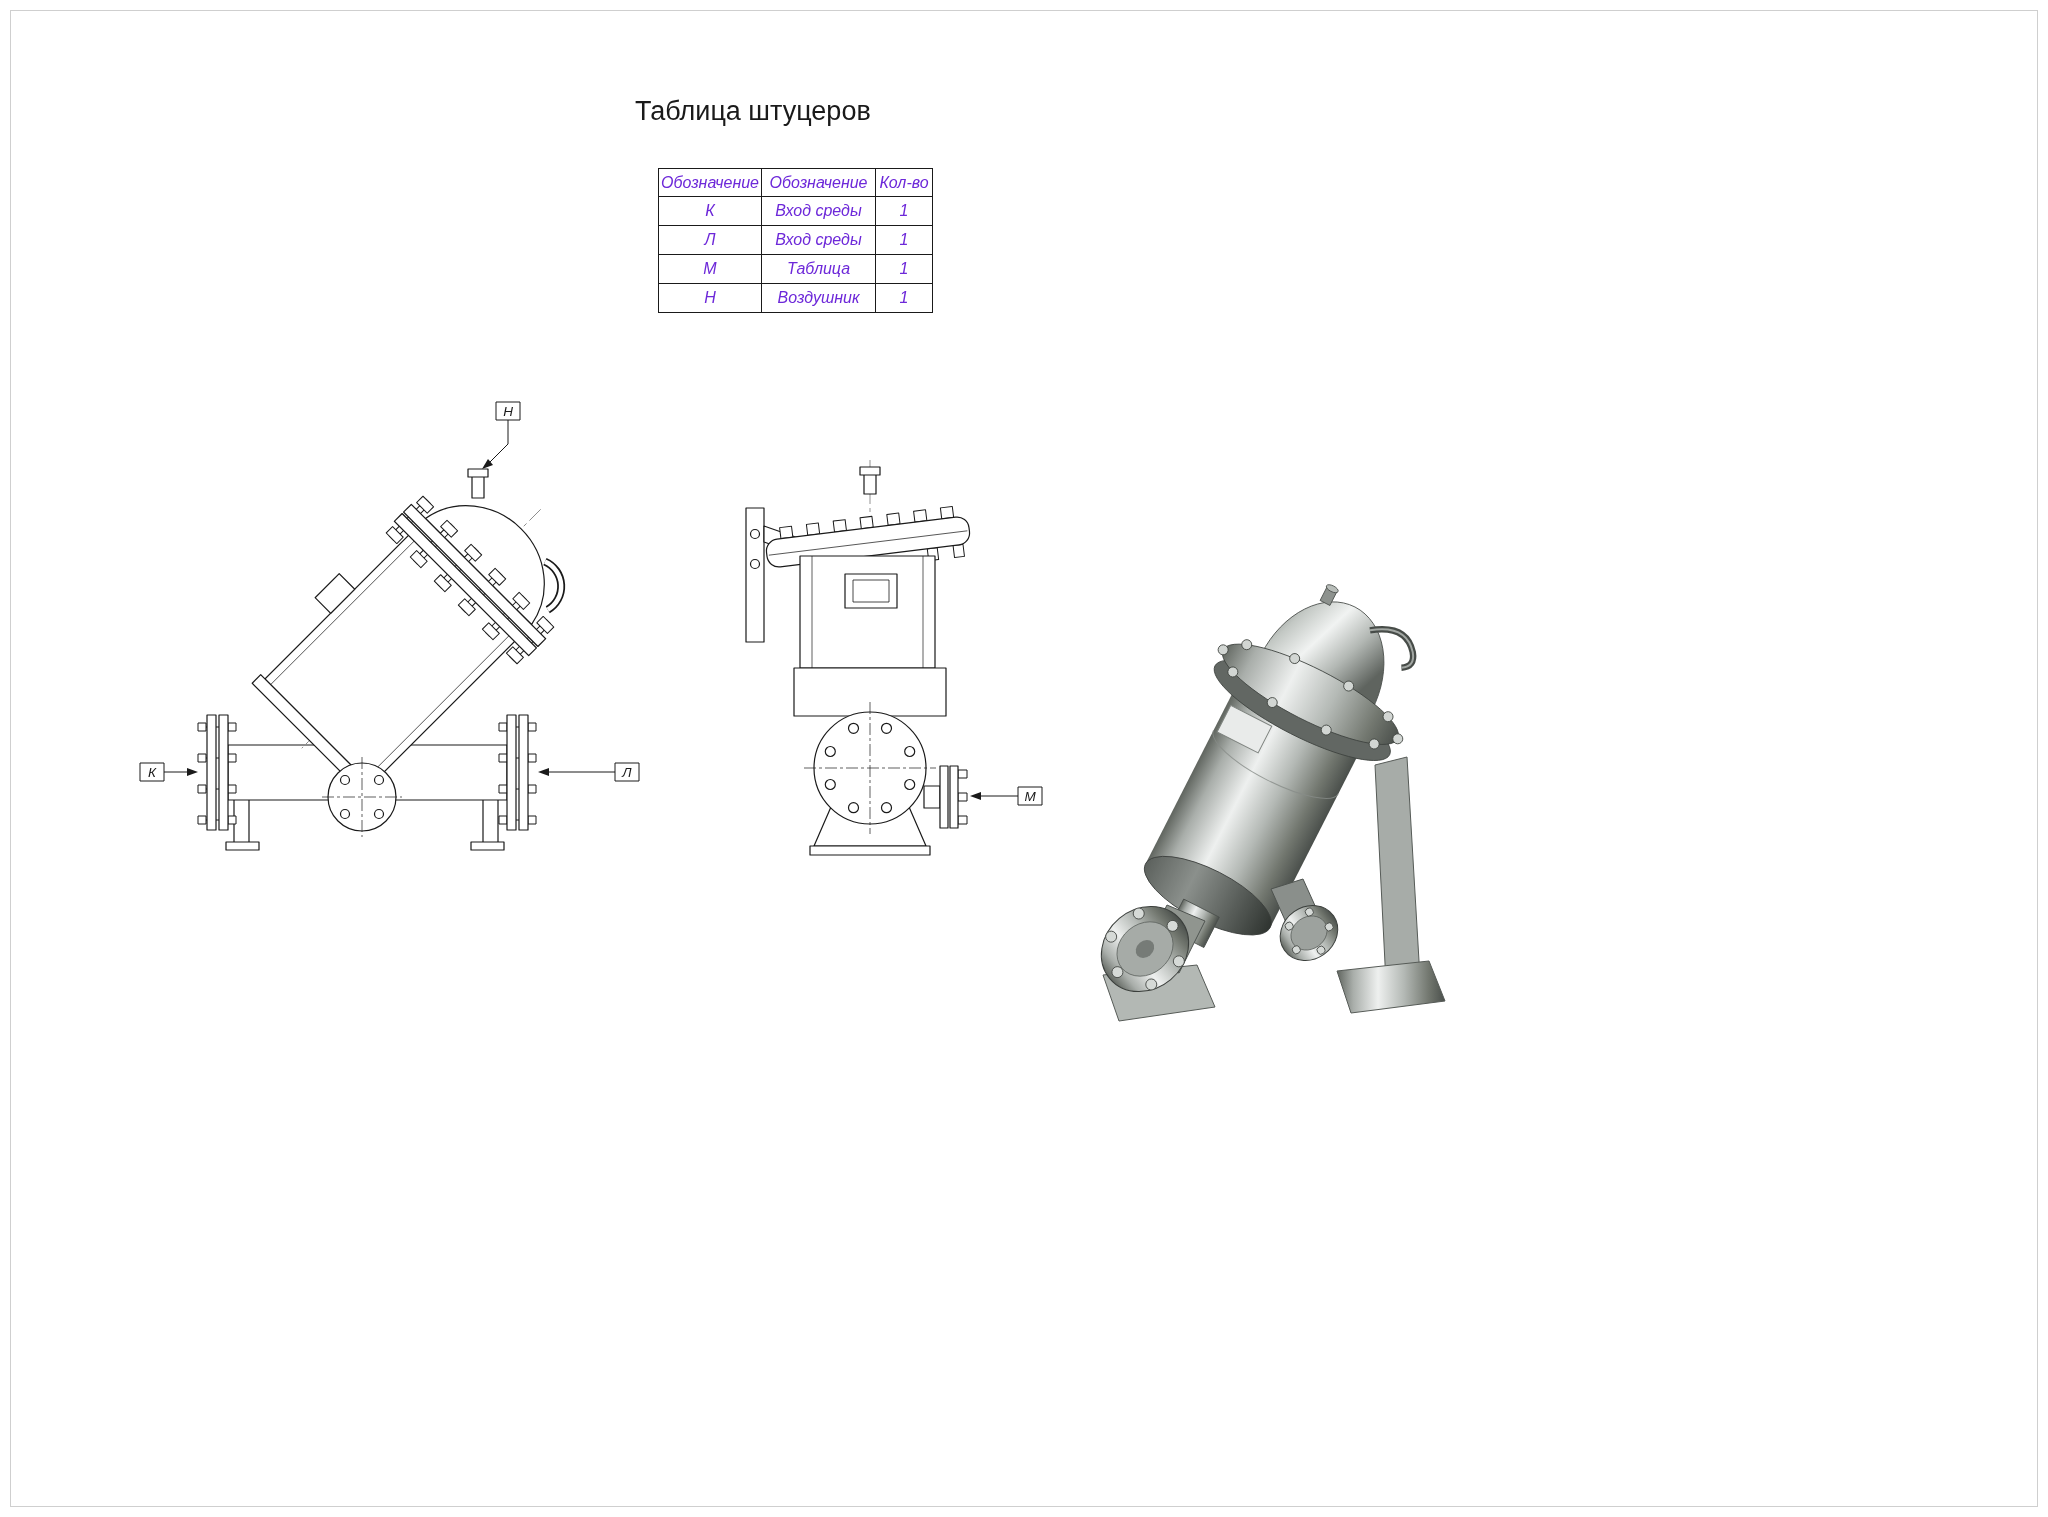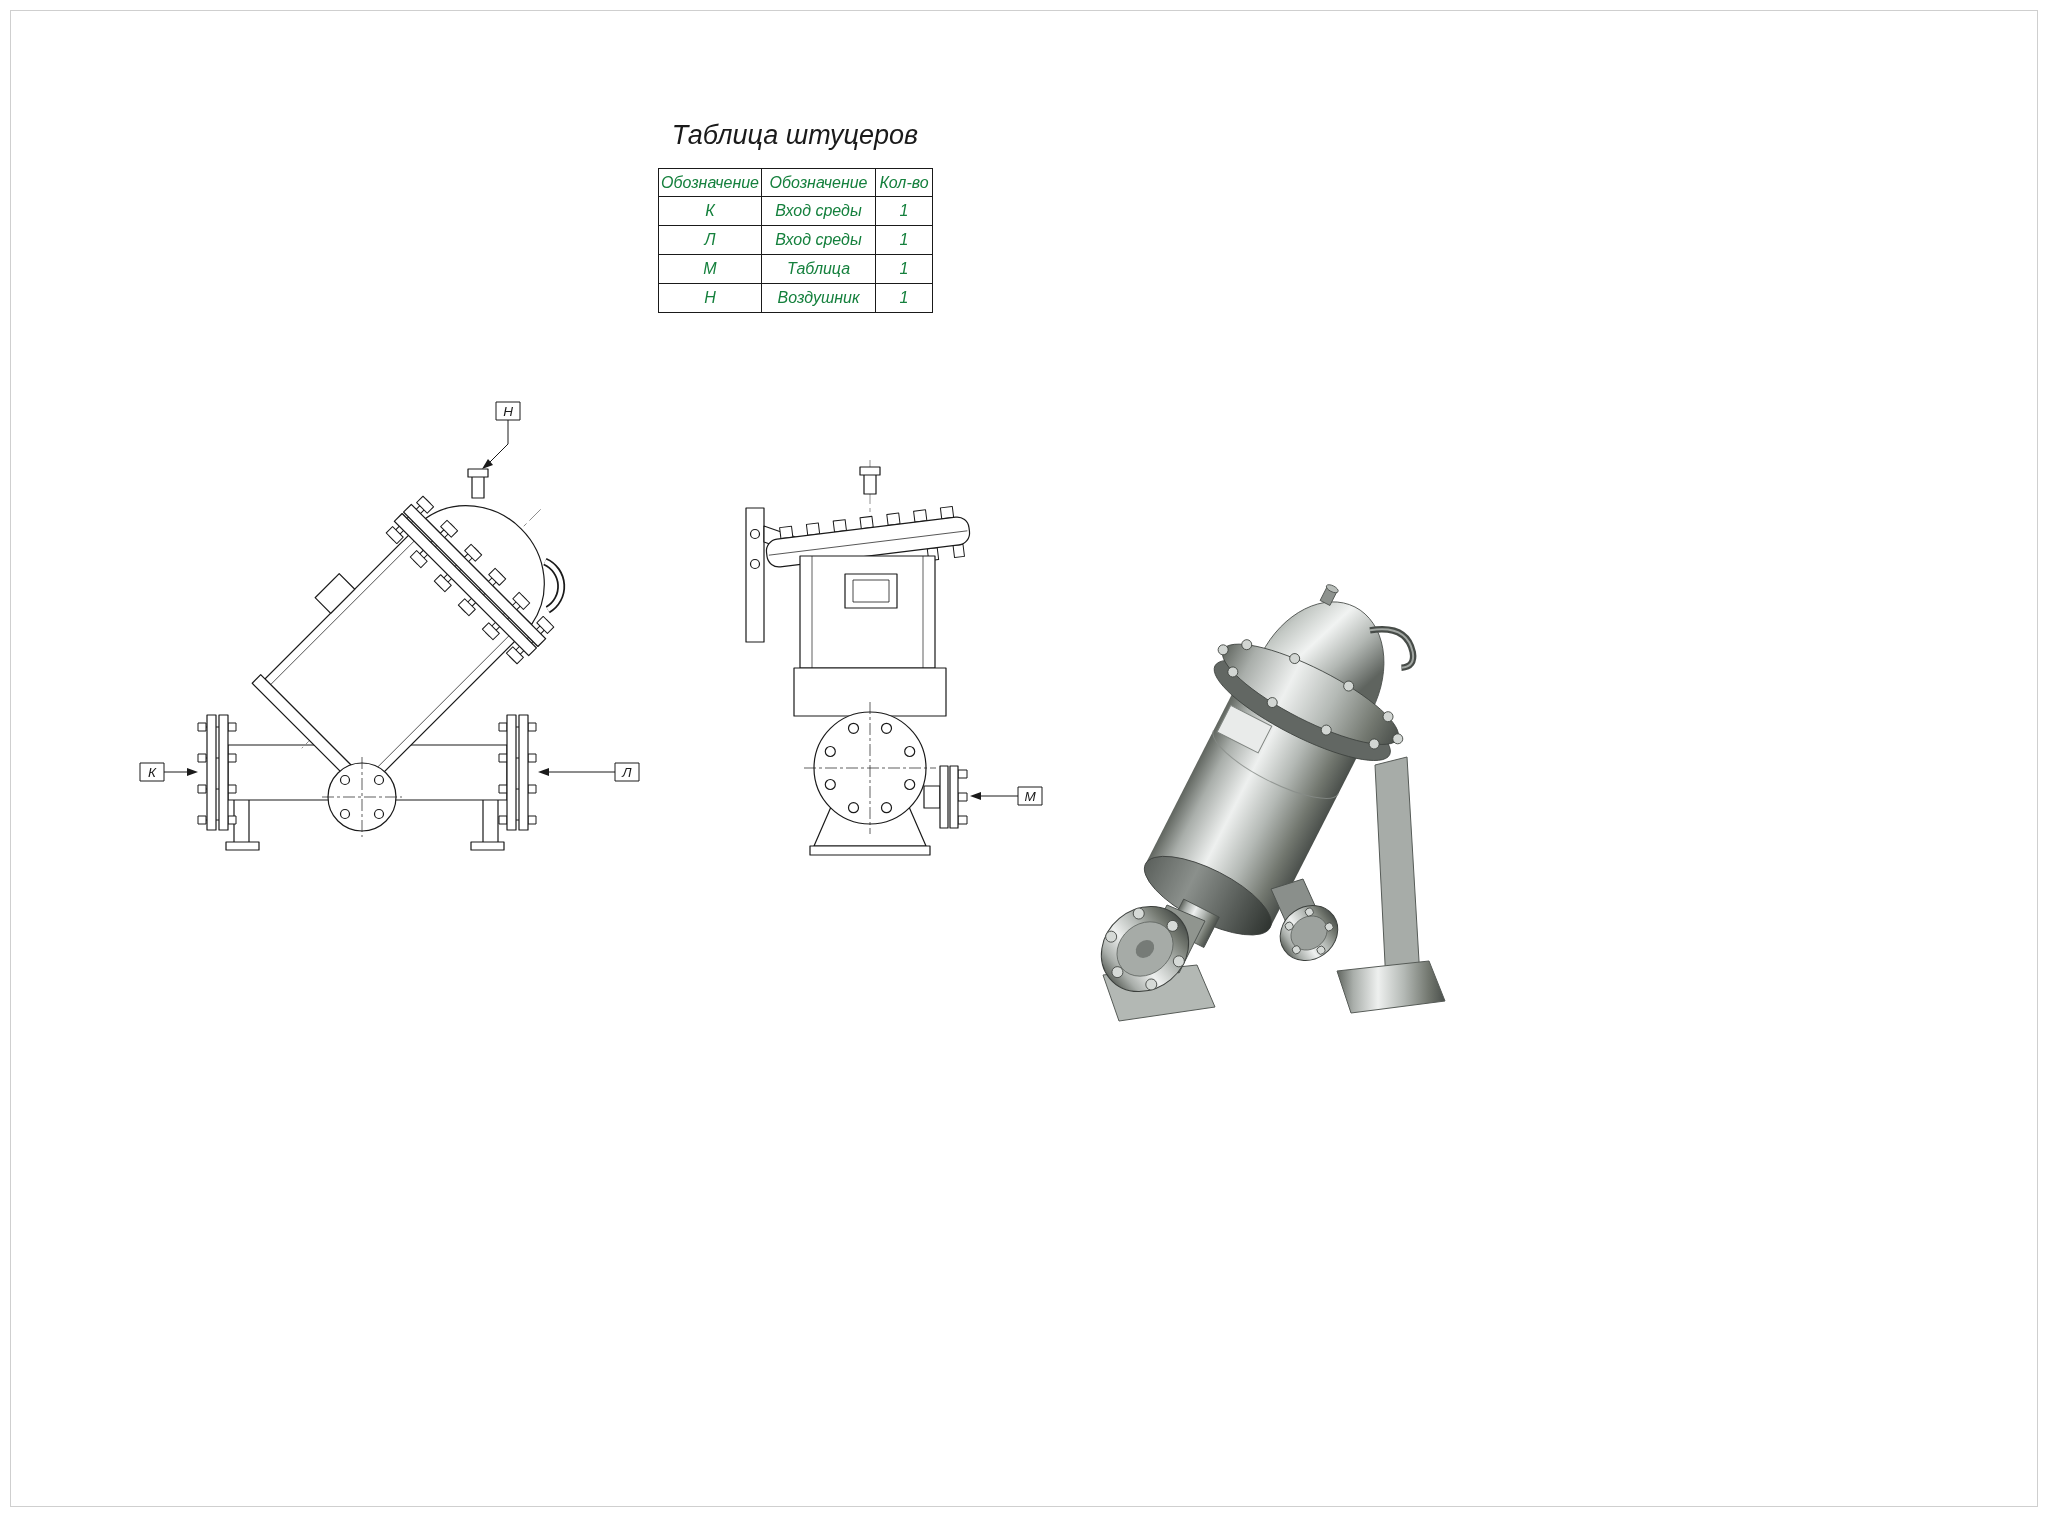--- a/index.html
+++ b/index.html
@@ -3,27 +3,27 @@
 <meta charset="utf-8">
 <style>
   * { margin:0; padding:0; box-sizing:border-box; }
   html, body { background:#ffffff; }
   body {
     width:2048px; height:1517px; position:relative; overflow:hidden;
     font-family:"Liberation Sans", sans-serif; color:#1a1a1a;
   }
   .frame { position:absolute; left:10px; top:10px; right:10px; bottom:10px; border:1px solid #cfcfcf; }
   .dwg-title {
-    position:absolute; left:635px; top:120px; width:320px;
-    text-align:center; font-style:italic; font-size:27px; color:#1a1a1a;
+    position:absolute; left:635px; top:96px; width:320px;
+    text-align:left; font-size:27px; color:#1a1a1a;
   }
   table.nozzle-table {
     position:absolute; left:658px; top:168px;
     border-collapse:collapse; table-layout:fixed;
-    font-style:italic; font-size:16px; color:#15803d;
+    font-style:italic; font-size:16px; color:#6d28d9;
   }
   .nozzle-table th, .nozzle-table td {
     border:1px solid #1a1a1a; text-align:center; vertical-align:middle;
     font-weight:normal; padding:0 2px; height:29px; overflow:hidden; white-space:nowrap;
   }
   .nozzle-table th { height:28px; }
   .c1 { width:103px; } .c2 { width:114px; } .c3 { width:57px; }
   svg.view { position:absolute; }
   .view-side  { left:130px;  top:390px; width:530px; height:470px; }
   .view-front { left:720px;  top:450px; width:340px; height:410px; }

